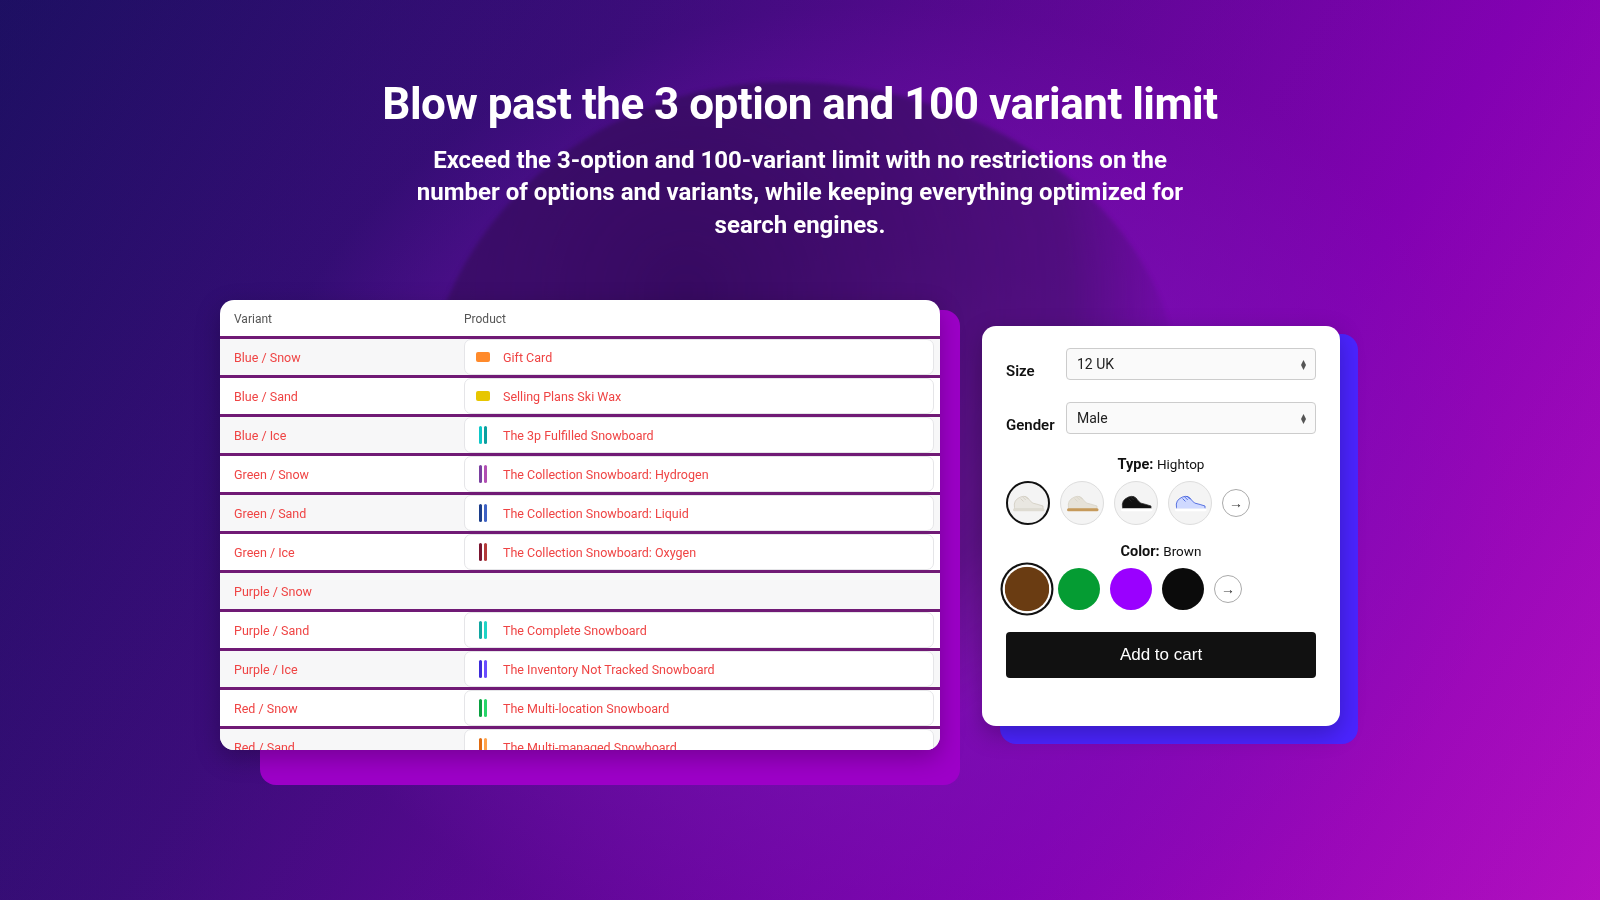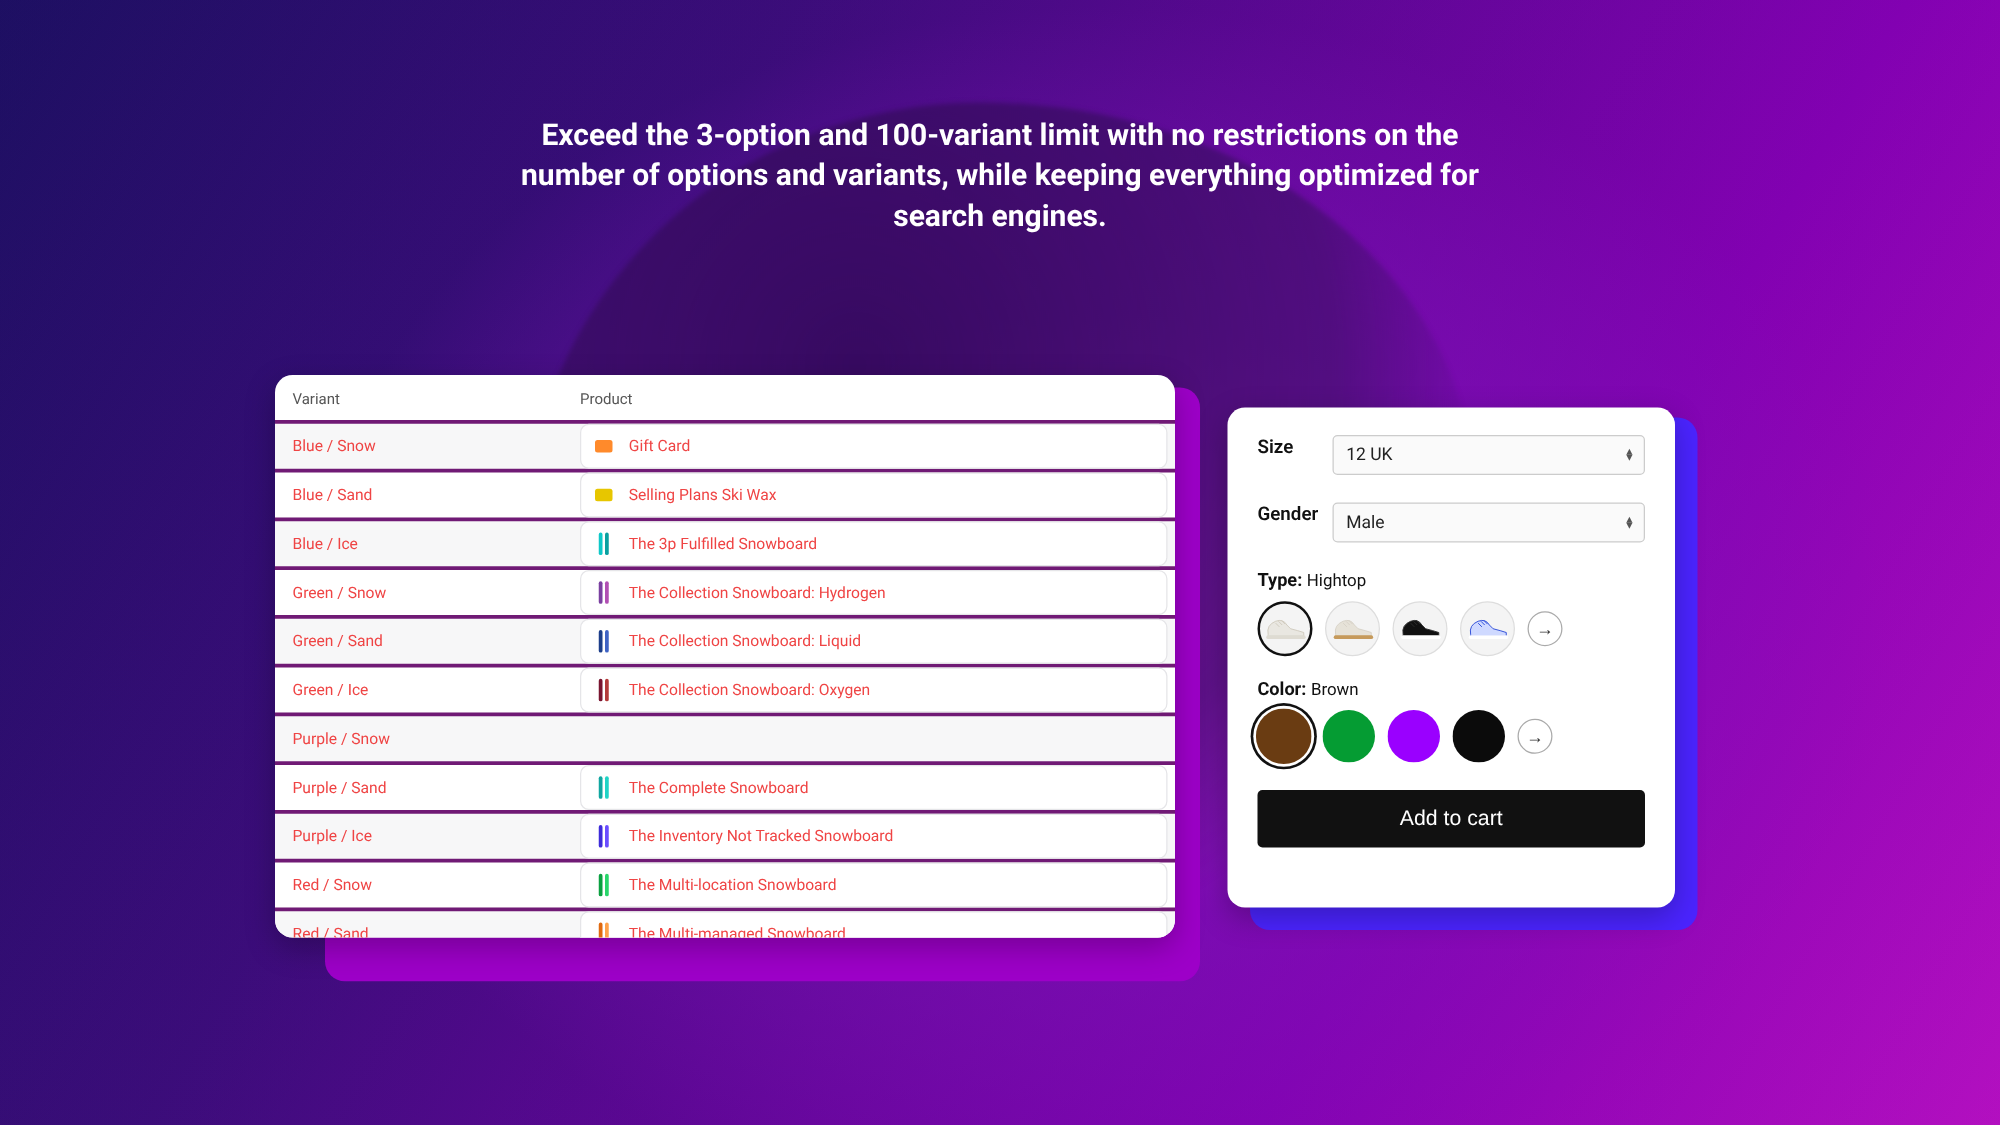--- a/index.html
+++ b/index.html
@@ -54,29 +54,29 @@
 
   
   .right-shadow { left: 1000px; top: 334px; width: 358px; height: 410px; background: #4b24ff; border-radius: 16px; }
   .right-panel {
     position: absolute; left: 982px; top: 326px; width: 358px; height: 400px;
     background: #fff; border-radius: 14px; z-index: 3;
     box-shadow: 0 8px 24px rgba(0,0,0,0.25);
     padding: 22px 24px 20px;
     color: #111;
   }
-  .form-row { display: flex; align-items: flex-start; margin-bottom: 22px; }
+  .form-row { display: flex; align-items: flex-end; margin-bottom: 22px; }
   .form-row label { width: 60px; font-size: 15px; font-weight: 600; }
   .select {
     flex: 1; height: 32px; border: 1px solid #ccc; border-radius: 4px; background: #fafafa;
     display: flex; align-items: center; justify-content: space-between;
     padding: 0 10px; font-size: 14px; color: #222; cursor: pointer;
   }
   .select .caret { font-size: 10px; color: #555; line-height: 0.5; letter-spacing: -1px; }
-  .opt-label { font-size: 14.5px; font-weight: 700; margin-bottom: 8px; }
+  .opt-label { font-size: 14.5px; font-weight: 700; margin-bottom: 8px; text-align: center; }
   .opt-label span.val { font-weight: 400; font-size: 13.5px; }
   .swatch-row { display: flex; gap: 10px; align-items: center; margin-bottom: 18px; }
   .type-swatch {
     width: 44px; height: 44px; border-radius: 50%; border: 1px solid #ddd;
     display: flex; align-items: center; justify-content: center; background: #f4f4f4; cursor: pointer; overflow: hidden;
   }
   .type-swatch.selected { border: 2px solid #111; }
   .color-swatch {
     width: 42px; height: 42px; border-radius: 50%; cursor: pointer; border: 1px solid rgba(0,0,0,0);
   }
@@ -90,20 +90,21 @@
     width: 100%; height: 46px; background: #111; color: #fff; border: none; border-radius: 4px;
     font-size: 17px; cursor: pointer; margin-top: 4px;
   }
 </style>
 </head>
 <body>
 
 <div class="blob"></div>
 
 <div class="hero">
+  <h1>Blow past the 3 option and 100 variant limit</h1>
   <p>Exceed the 3-option and 100-variant limit with no restrictions on the number of options and variants, while keeping everything optimized for search engines.</p>
 </div>
 
 <div class="shadow-box left-shadow"></div>
 <div class="left-panel">
   <div class="tbl-head">
     <div class="c1">Variant</div>
     <div>Product</div>
   </div>
   <div class="tbl-rows" id="tbl-rows">

